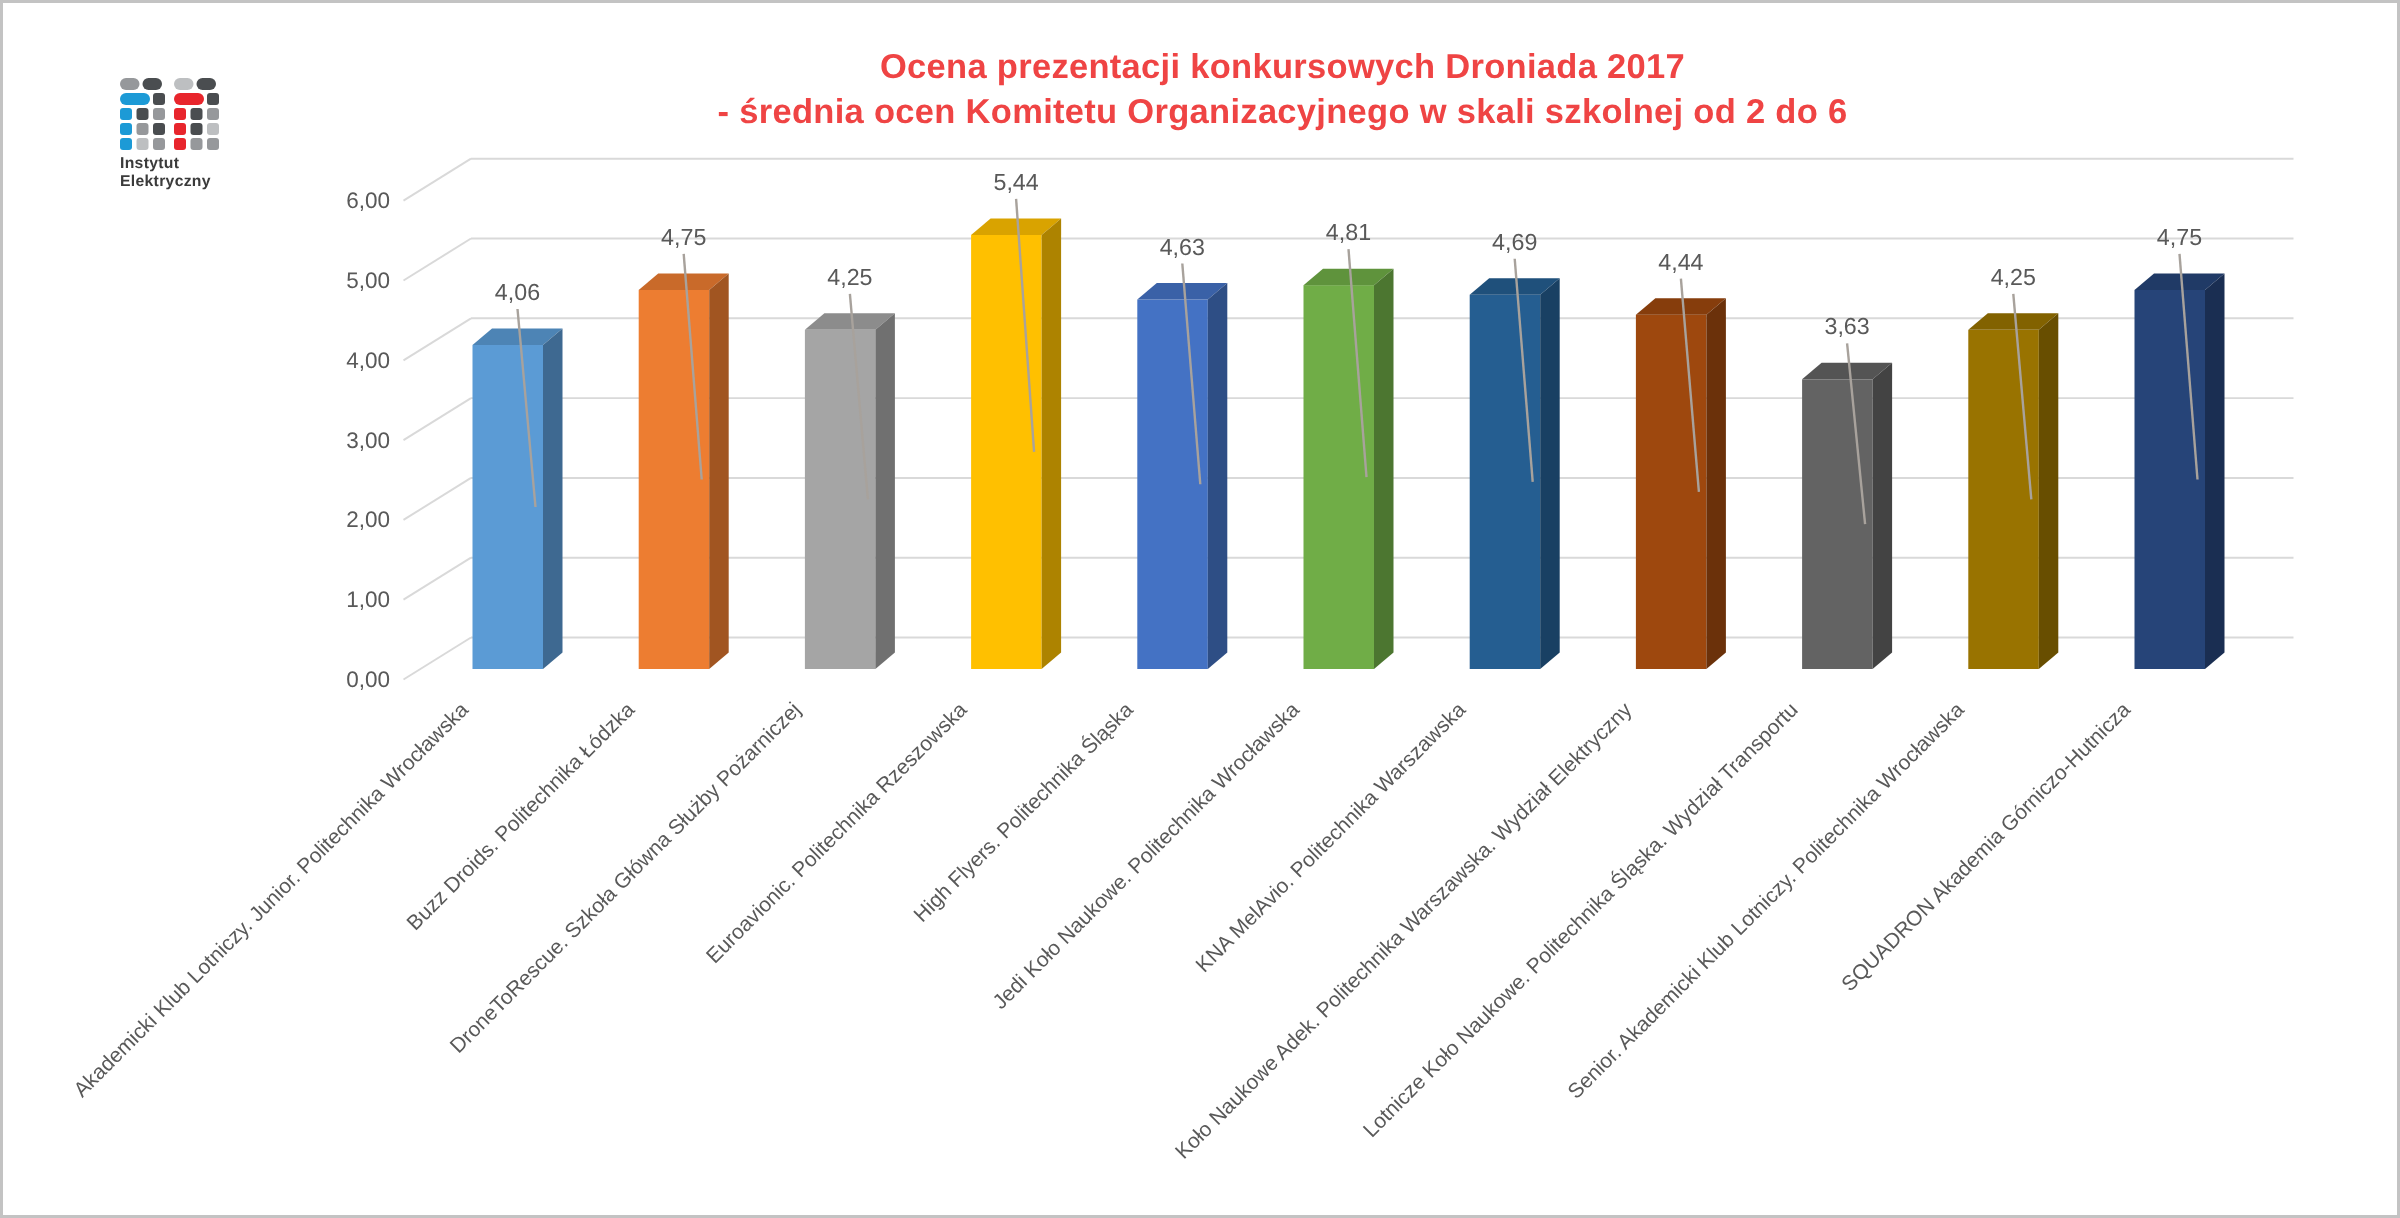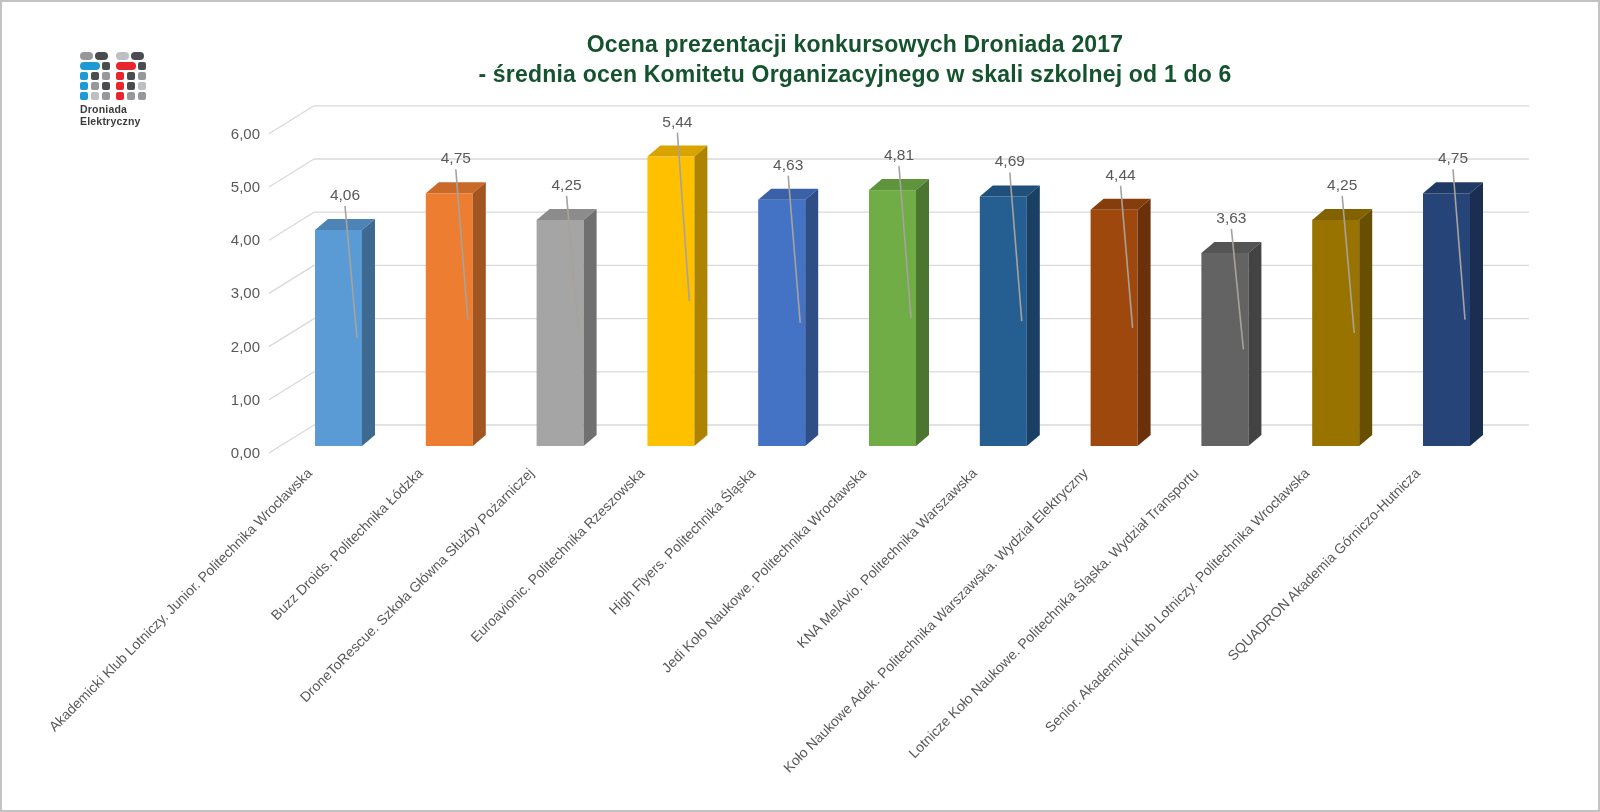--- a/index.html
+++ b/index.html
@@ -15,21 +15,21 @@
   #logo{position:absolute;left:78px;top:50px;}
   #logo .dot{position:absolute;}
   #logo-text{
     position:absolute;left:78px;top:101px;
     font-size:10.5px;font-weight:700;color:#3b3b3b;line-height:12px;
     letter-spacing:0.2px;
   }
   #chart-title{
     position:absolute;left:253px;top:27px;width:1200px;
     text-align:center;
-    font-size:23px;font-weight:700;color:#14532d;
+    font-size:23px;font-weight:700;color:#ef4444;
     line-height:30px;letter-spacing:0.2px;
   }
   #chart-svg{position:absolute;left:0;top:0;}
   #chart-svg text{font-family:"Liberation Sans", sans-serif;}
 </style>
 </head>
 <body>
 
 <div id="root">
 
@@ -55,27 +55,27 @@
       <div class="dot" style="left: 47px; top: 20px; width: 8px; height: 8px; background: rgb(74, 77, 80); border-radius: 2px;"></div>
       <div class="dot" style="left: 58px; top: 20px; width: 8px; height: 8px; background: rgb(150, 152, 155); border-radius: 2px;"></div>
       <div class="dot" style="left: 36px; top: 30px; width: 8px; height: 8px; background: rgb(232, 37, 44); border-radius: 2px;"></div>
       <div class="dot" style="left: 47px; top: 30px; width: 8px; height: 8px; background: rgb(74, 77, 80); border-radius: 2px;"></div>
       <div class="dot" style="left: 58px; top: 30px; width: 8px; height: 8px; background: rgb(189, 191, 193); border-radius: 2px;"></div>
       <div class="dot" style="left: 36px; top: 40px; width: 8px; height: 8px; background: rgb(232, 37, 44); border-radius: 2px;"></div>
       <div class="dot" style="left: 47px; top: 40px; width: 8px; height: 8px; background: rgb(150, 152, 155); border-radius: 2px;"></div>
       <div class="dot" style="left: 58px; top: 40px; width: 8px; height: 8px; background: rgb(150, 152, 155); border-radius: 2px;"></div>
     </div>
   <div id="logo-text">
-    <div>Droniada</div>
+    <div>Instytut</div>
     <div>Elektryczny</div>
   </div>
 
   <div id="chart-title">
     <div>Ocena prezentacji konkursowych Droniada 2017</div>
-    <div>- średnia ocen Komitetu Organizacyjnego w skali szkolnej od 1 do 6</div>
+    <div>- średnia ocen Komitetu Organizacyjnego w skali szkolnej od 2 do 6</div>
   </div>
 
   <svg id="chart-svg" width="1600" height="812" viewBox="0 0 1600 812">
       <line x1="312" y1="103.79999999999995" x2="1527" y2="103.79999999999995" stroke="#d9d9d9" stroke-width="1.3"></line>
       <line x1="267" y1="131.79999999999995" x2="312" y2="103.79999999999995" stroke="#d9d9d9" stroke-width="1.3"></line>
       <text x="258" y="136.79999999999995" text-anchor="end" font-size="15" fill="#595959">6,00</text>
       <line x1="312" y1="157" x2="1527" y2="157" stroke="#d9d9d9" stroke-width="1.3"></line>
       <line x1="267" y1="185" x2="312" y2="157" stroke="#d9d9d9" stroke-width="1.3"></line>
       <text x="258" y="190" text-anchor="end" font-size="15" fill="#595959">5,00</text>
       <line x1="312" y1="210.2" x2="1527" y2="210.2" stroke="#d9d9d9" stroke-width="1.3"></line>

